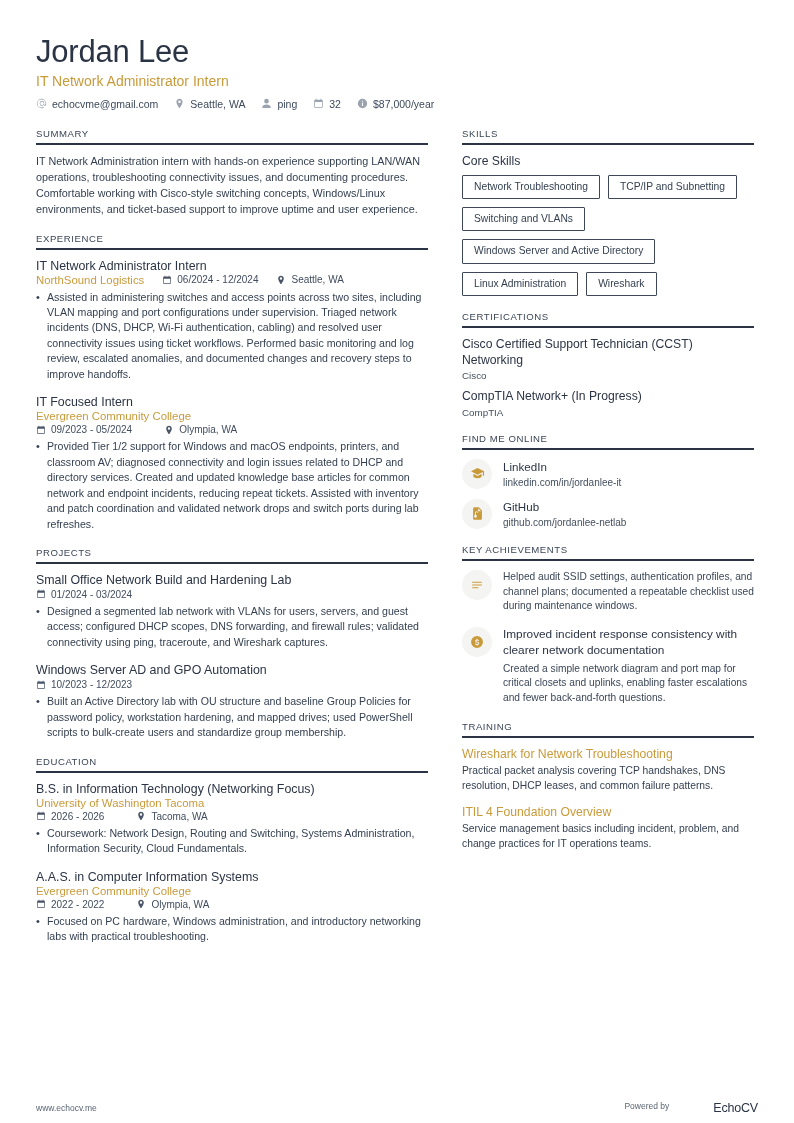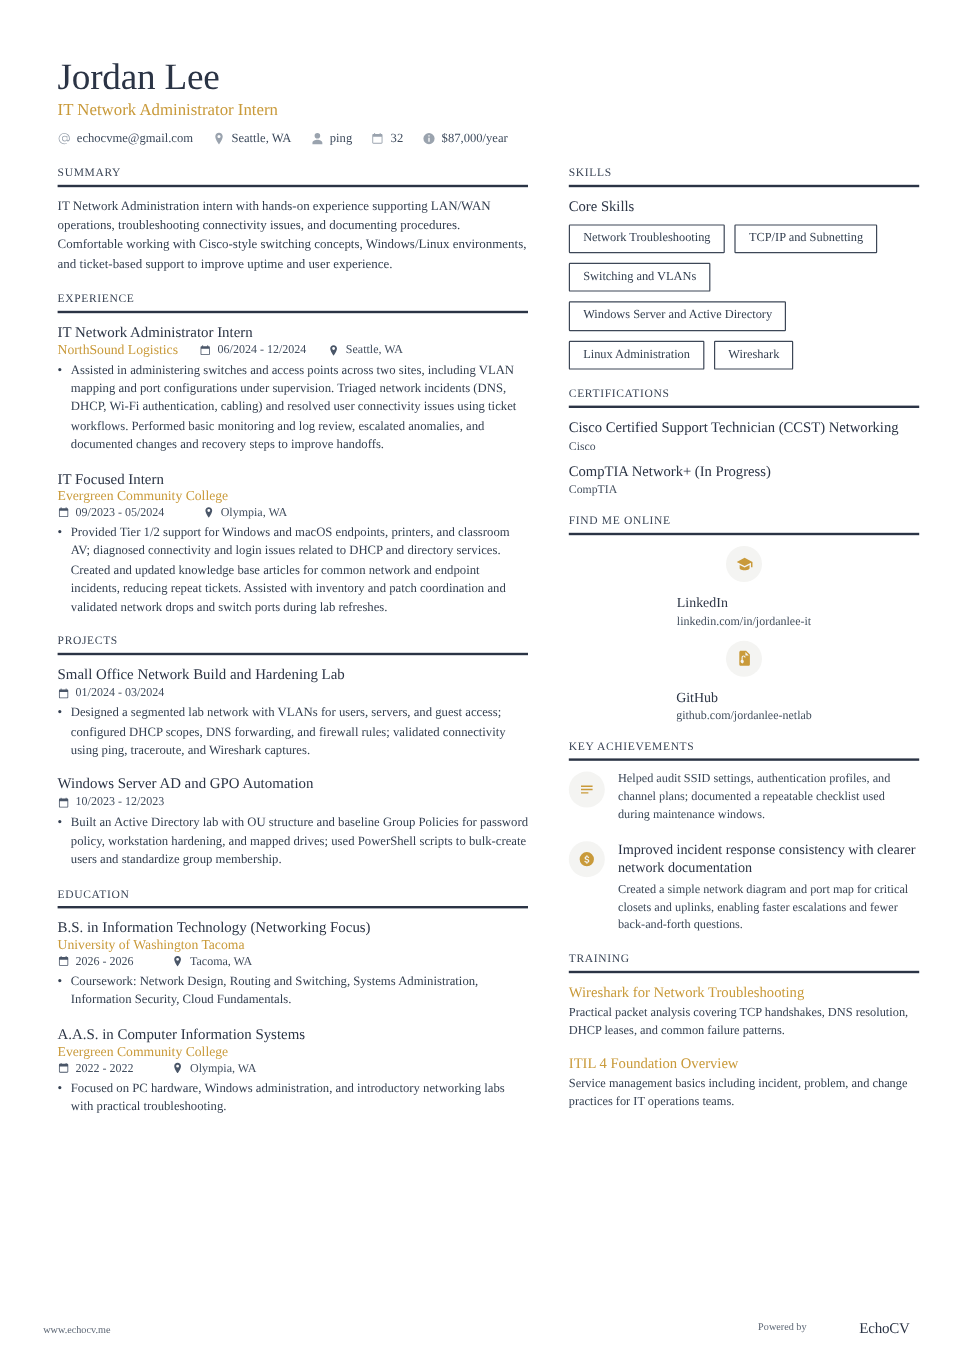--- a/index.html
+++ b/index.html
@@ -5,21 +5,21 @@
   * { box-sizing: border-box; }
   html, body { margin: 0; padding: 0; }
   body {
     width: 794px;
     height: 1123px;
     background: #ffffff;
     font-family: "Liberation Sans", sans-serif;
     color: #2e3b4e;
     -webkit-font-smoothing: antialiased;
   }
-  .page { position: relative; width: 794px; height: 1123px; padding: 12px; font-family: Liberation Serif, serif; }
+  .page { position: relative; width: 794px; height: 1123px; padding: 0; }
 
   
   .header { padding: 34px 36px 0 36px; }
   .name {
     font-size: 31px;
     font-weight: 400;
     color: #2b3445;
     letter-spacing: -0.2px;
     line-height: 1.15;
     margin: 0 0 3px 0;
@@ -185,21 +185,20 @@
     color: #44505f;
     margin-top: 2px;
   }
 
   
   .social-item {
     display: flex;
     align-items: center;
     gap: 11px;
     margin-bottom: 10px;
-    flex-direction: column;
   }
   .social-item:last-child { margin-bottom: 0; }
   .circle-icon {
     flex: 0 0 auto;
     width: 30px; height: 30px;
     border-radius: 50%;
     background: #f4f4f2;
     display: flex;
     align-items: center;
     justify-content: center;

